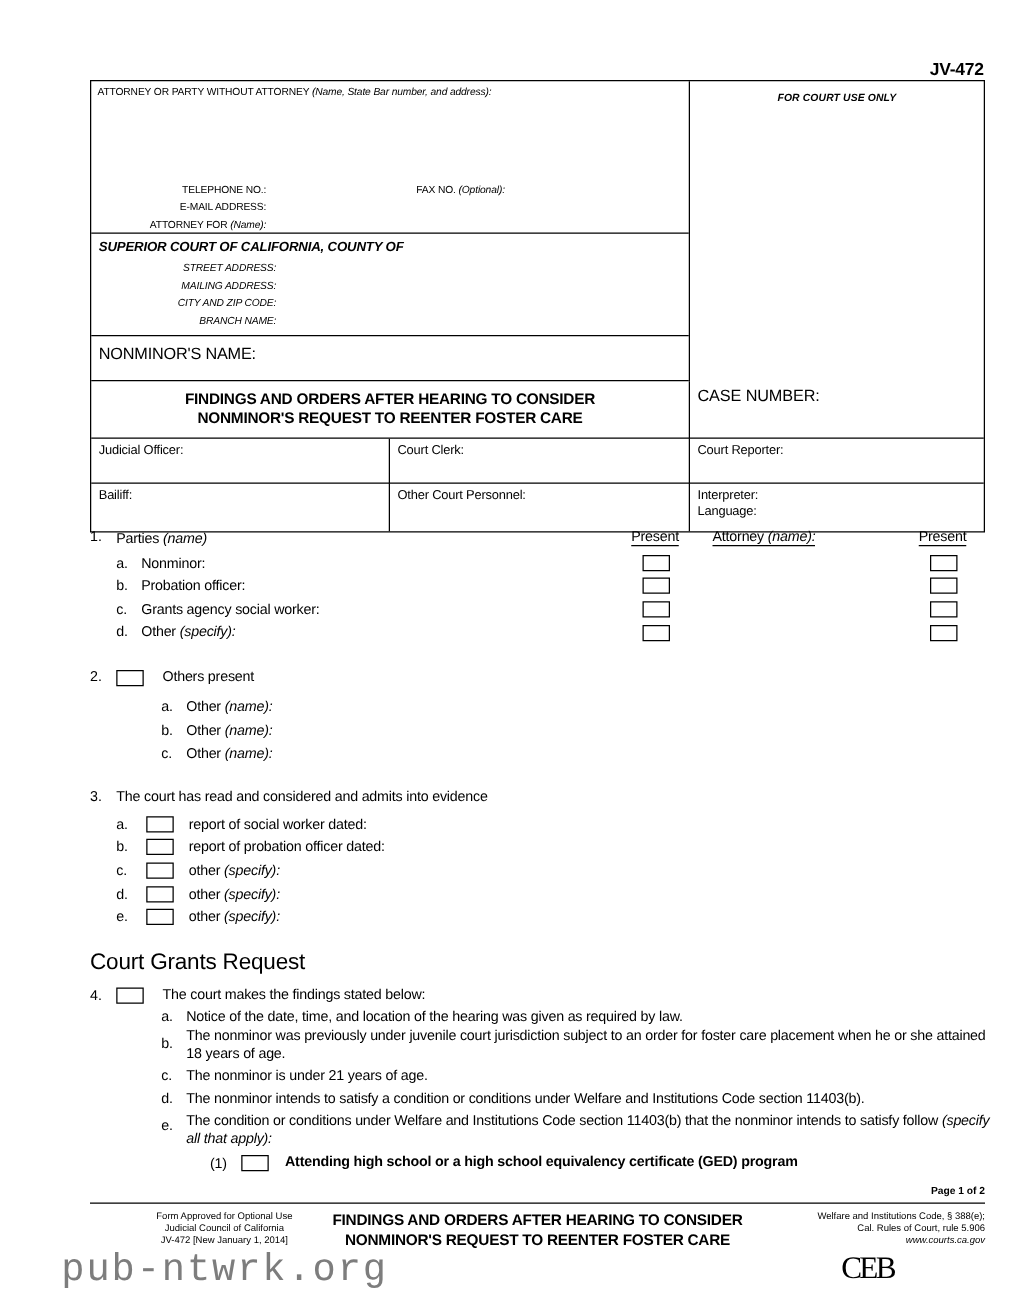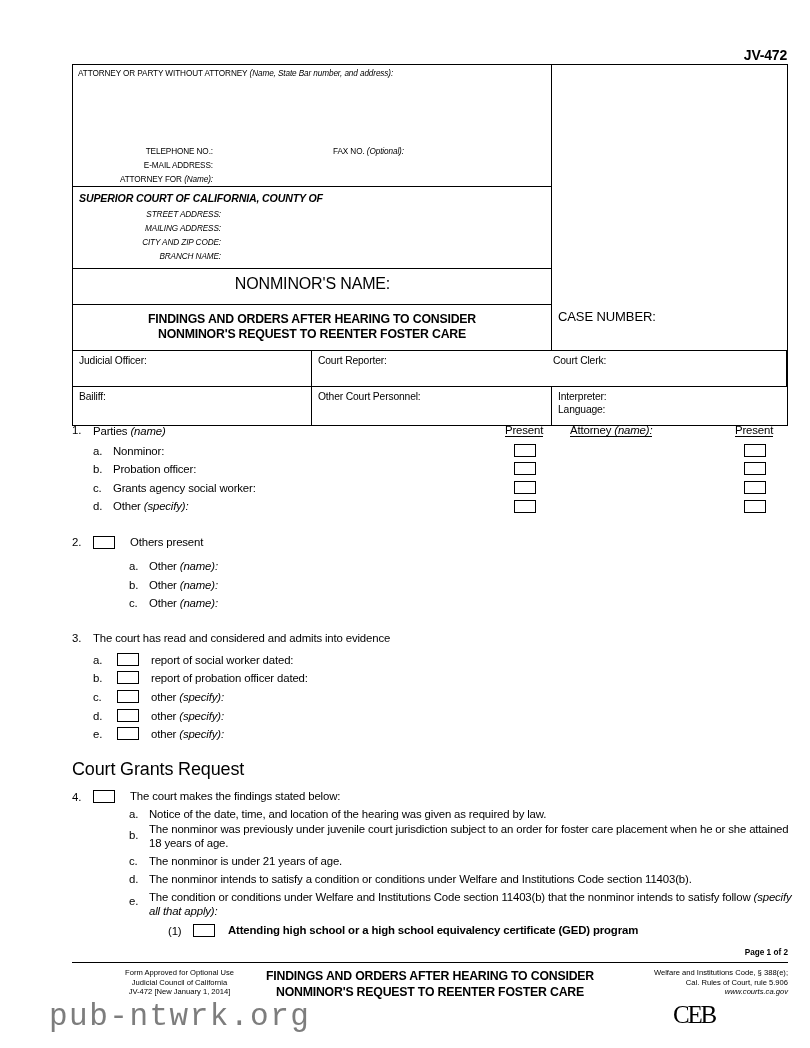--- a/index.html
+++ b/index.html
@@ -95,23 +95,22 @@
   }
 
   .nonminor-box {
     height: 36px;
     box-sizing: border-box;
     padding: 6px 5px 0 6px;
     position: relative;
     border-bottom: 1.6px solid #000;
   }
   .nonminor-lbl {
-    font-size: 16px;
+    font-size: 13px;
     letter-spacing: -0.15px;
-    text-align: center;
   }
 
   .fcuo {
     font-size: 8.3px;
     font-weight: bold;
     font-style: italic;
     text-align: center;
     padding-top: 8px;
     letter-spacing: 0.1px;
   }
@@ -287,36 +286,39 @@
           <div class="lbl-r" style="left:0; width:148px; top:37px;">MAILING ADDRESS:</div>
           <div class="lbl-r" style="left:0; width:148px; top:51px;">CITY AND ZIP CODE:</div>
           <div class="lbl-r" style="left:0; width:148px; top:65px;">BRANCH NAME:</div>
         </div>
 
         <div class="nonminor-box">
           <div class="nonminor-lbl">NONMINOR'S NAME:</div>
         </div>
       </div>
 
+      <div class="cap-right">
+        <div class="fcuo">FOR COURT USE ONLY</div>
+      </div>
     </div>
 
     <div class="title-row">
       <div class="title-cell">
         <div>FINDINGS AND ORDERS AFTER HEARING TO CONSIDER</div>
         <div>NONMINOR'S REQUEST TO REENTER FOSTER CARE</div>
       </div>
       <div class="case-cell">
         <div class="case-lbl">CASE NUMBER:</div>
       </div>
     </div>
 
     <div class="pers-row first">
       <div class="pers-cell pers-c1"><span>Judicial Officer:</span></div>
+      <div class="pers-cell pers-c2"><span>Court Clerk:</span></div>
       <div class="pers-cell pers-c3"><span>Court Reporter:</span></div>
-      <div class="pers-cell pers-c2"><span>Court Clerk:</span></div>
     </div>
 
     <div class="pers-row second">
       <div class="pers-cell pers-c1"><span>Bailiff:</span></div>
       <div class="pers-cell pers-c2"><span>Other Court Personnel:</span></div>
       <div class="pers-cell pers-c3">
         <span>Interpreter:</span>
         <span class="l2">Language:</span>
       </div>
     </div>

